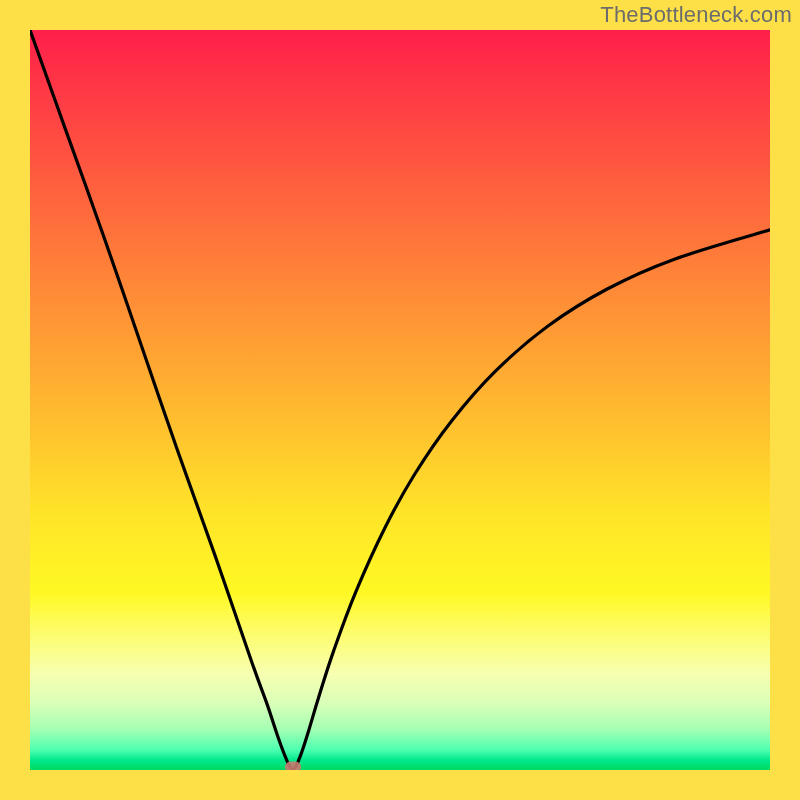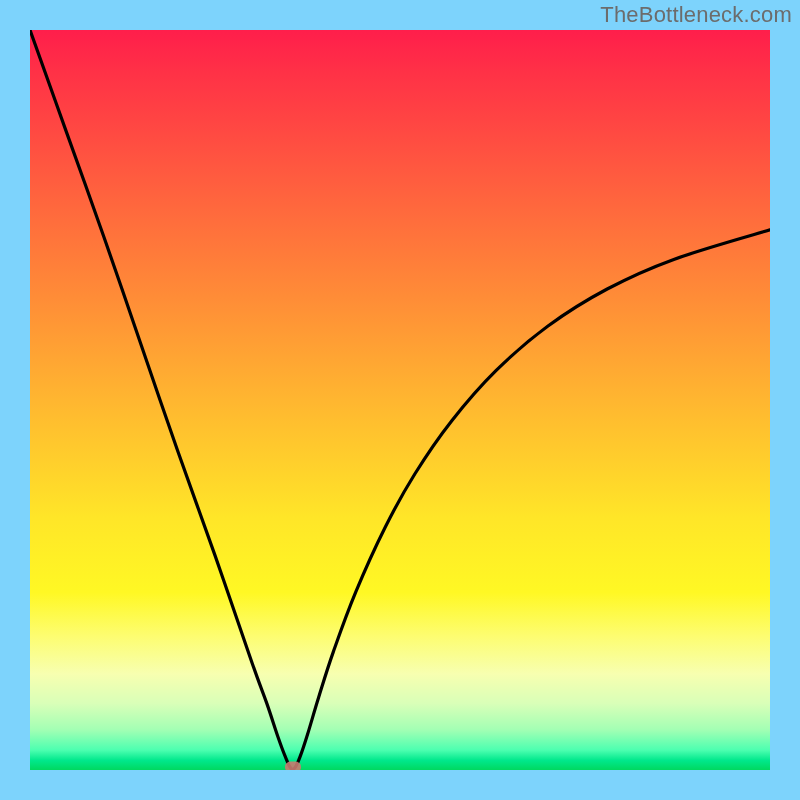--- a/index.html
+++ b/index.html
@@ -7,21 +7,21 @@
     padding: 0;
     width: 800px;
     height: 800px;
     background: #000;
     font-family: Arial, Helvetica, sans-serif;
   }
   .frame {
     position: relative;
     width: 800px;
     height: 800px;
-    background: #7dd3fc;
+    background: #fde047;
   }
   .watermark {
     position: absolute;
     top: 2px;
     right: 8px;
     font-size: 22px;
     color: #6c6c6c;
     font-weight: 500;
     letter-spacing: 0.2px;
     z-index: 10;

